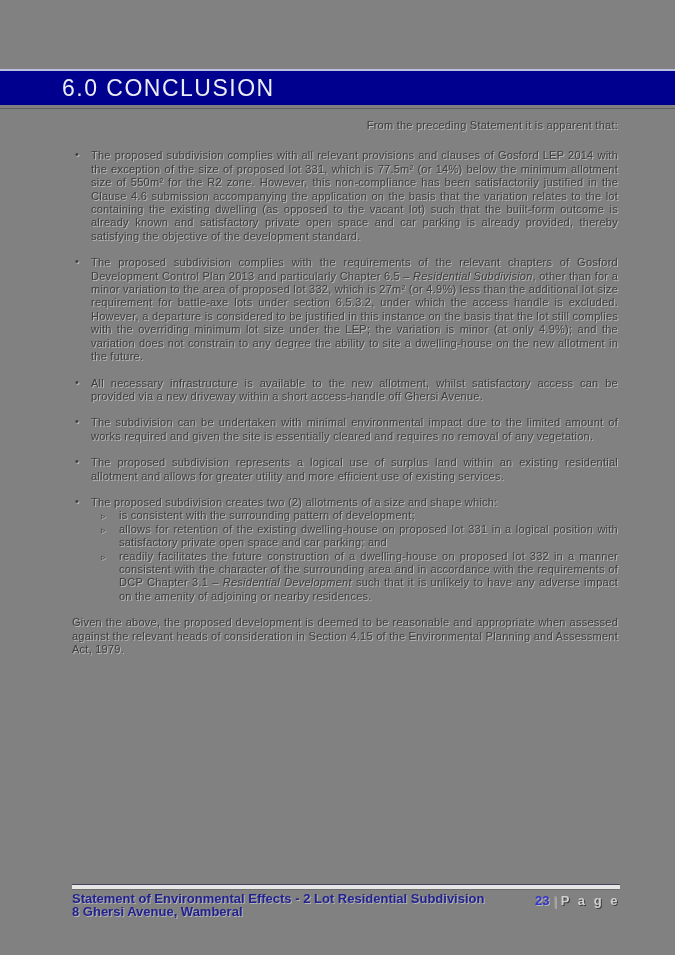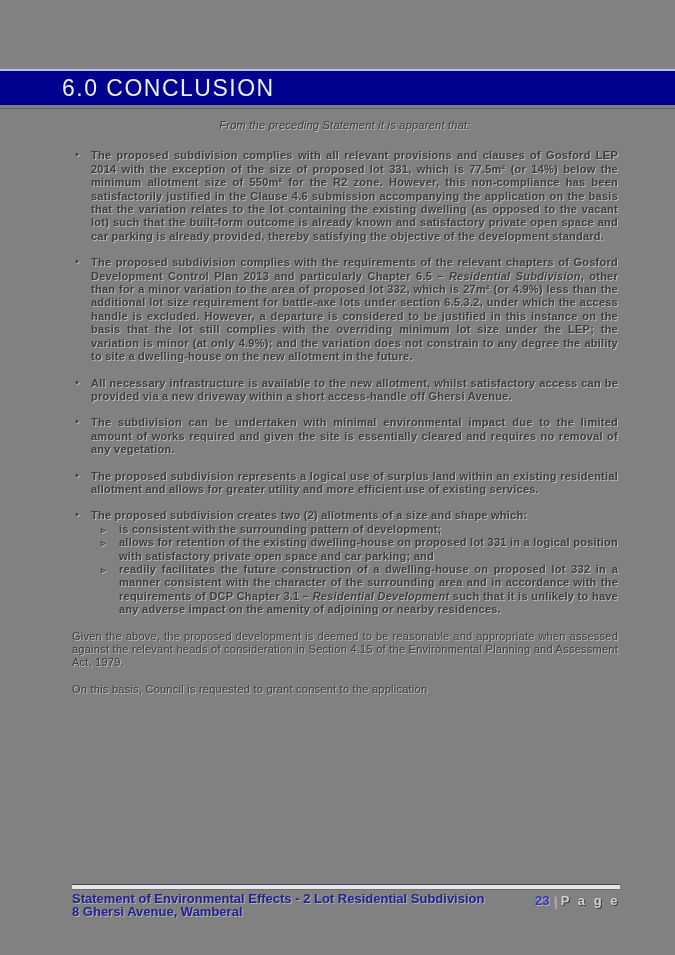--- a/index.html
+++ b/index.html
@@ -53,32 +53,32 @@
     left: 72px;
     top: 119px;
     width: 546px;
     font-size: 11px;
     line-height: 13.4px;
     letter-spacing: 0.25px;
     color: #3c3c3c;
     text-align: justify;
     text-shadow: 1px 1px 0 rgba(236,236,236,0.55);
   }
-  .intro { margin: 0 0 17px 0; text-align: center; font-style: italic; }
+  .intro { margin: 0 0 17px 0; text-align: right; }
   .bullet-item {
     position: relative;
     padding-left: 19px;
     margin-bottom: 13px;
   }
   .bullet-marker {
     position: absolute;
     left: 3px;
     top: -1px;
   }
-  .bullet-text { text-align: justify; font-weight: bold; }
+  .bullet-text { text-align: justify; }
   .sub-item {
     position: relative;
     padding-left: 28px;
     text-align: justify;
   }
   .sub-marker {
     position: absolute;
     left: 10px;
     top: 1px;
     font-size: 9px;
@@ -156,21 +156,20 @@
           <span class="bullet-marker">•</span>
           <div class="bullet-text"><span>The proposed subdivision represents a logical use of surplus land within an existing residential allotment and allows for greater utility and more efficient use of existing services.</span></div>
         </div>
         <div class="bullet-item">
           <span class="bullet-marker">•</span>
           <div class="bullet-text"><span>The proposed subdivision creates two (2) allotments of a size and shape which:</span><div class="sub-item"><span class="sub-marker">▹</span><span class="sub-text"><span>is consistent with the surrounding pattern of development;</span></span></div><div class="sub-item"><span class="sub-marker">▹</span><span class="sub-text"><span>allows for retention of the existing dwelling-house on proposed lot 331 in a logical position with satisfactory private open space and car parking; and</span></span></div><div class="sub-item"><span class="sub-marker">▹</span><span class="sub-text"><span>readily facilitates the future construction of a dwelling-house on proposed lot 332 in a manner consistent with the character of the surrounding area and in accordance with the requirements of DCP Chapter 3.1 – </span><span class="it">Residential Development</span><span> such that it is unlikely to have any adverse impact on the amenity of adjoining or nearby residences.</span></span></div></div>
         </div>
       </div>
 
     <p class="closing-para">Given the above, the proposed development is deemed to be reasonable and appropriate when assessed against the relevant heads of consideration in Section 4.15 of the Environmental Planning and Assessment Act, 1979.</p>
-    <p class="closing-para">On this basis, Council is requested to grant consent to the application</p>
   </div>
 
   <div class="footer-rule"></div>
 
   <div class="footer">
     <div class="footer-left">
       <div>Statement of Environmental Effects - 2 Lot Residential Subdivision</div>
       <div>8 Ghersi Avenue, Wamberal</div>
     </div>
     <div class="footer-right">

